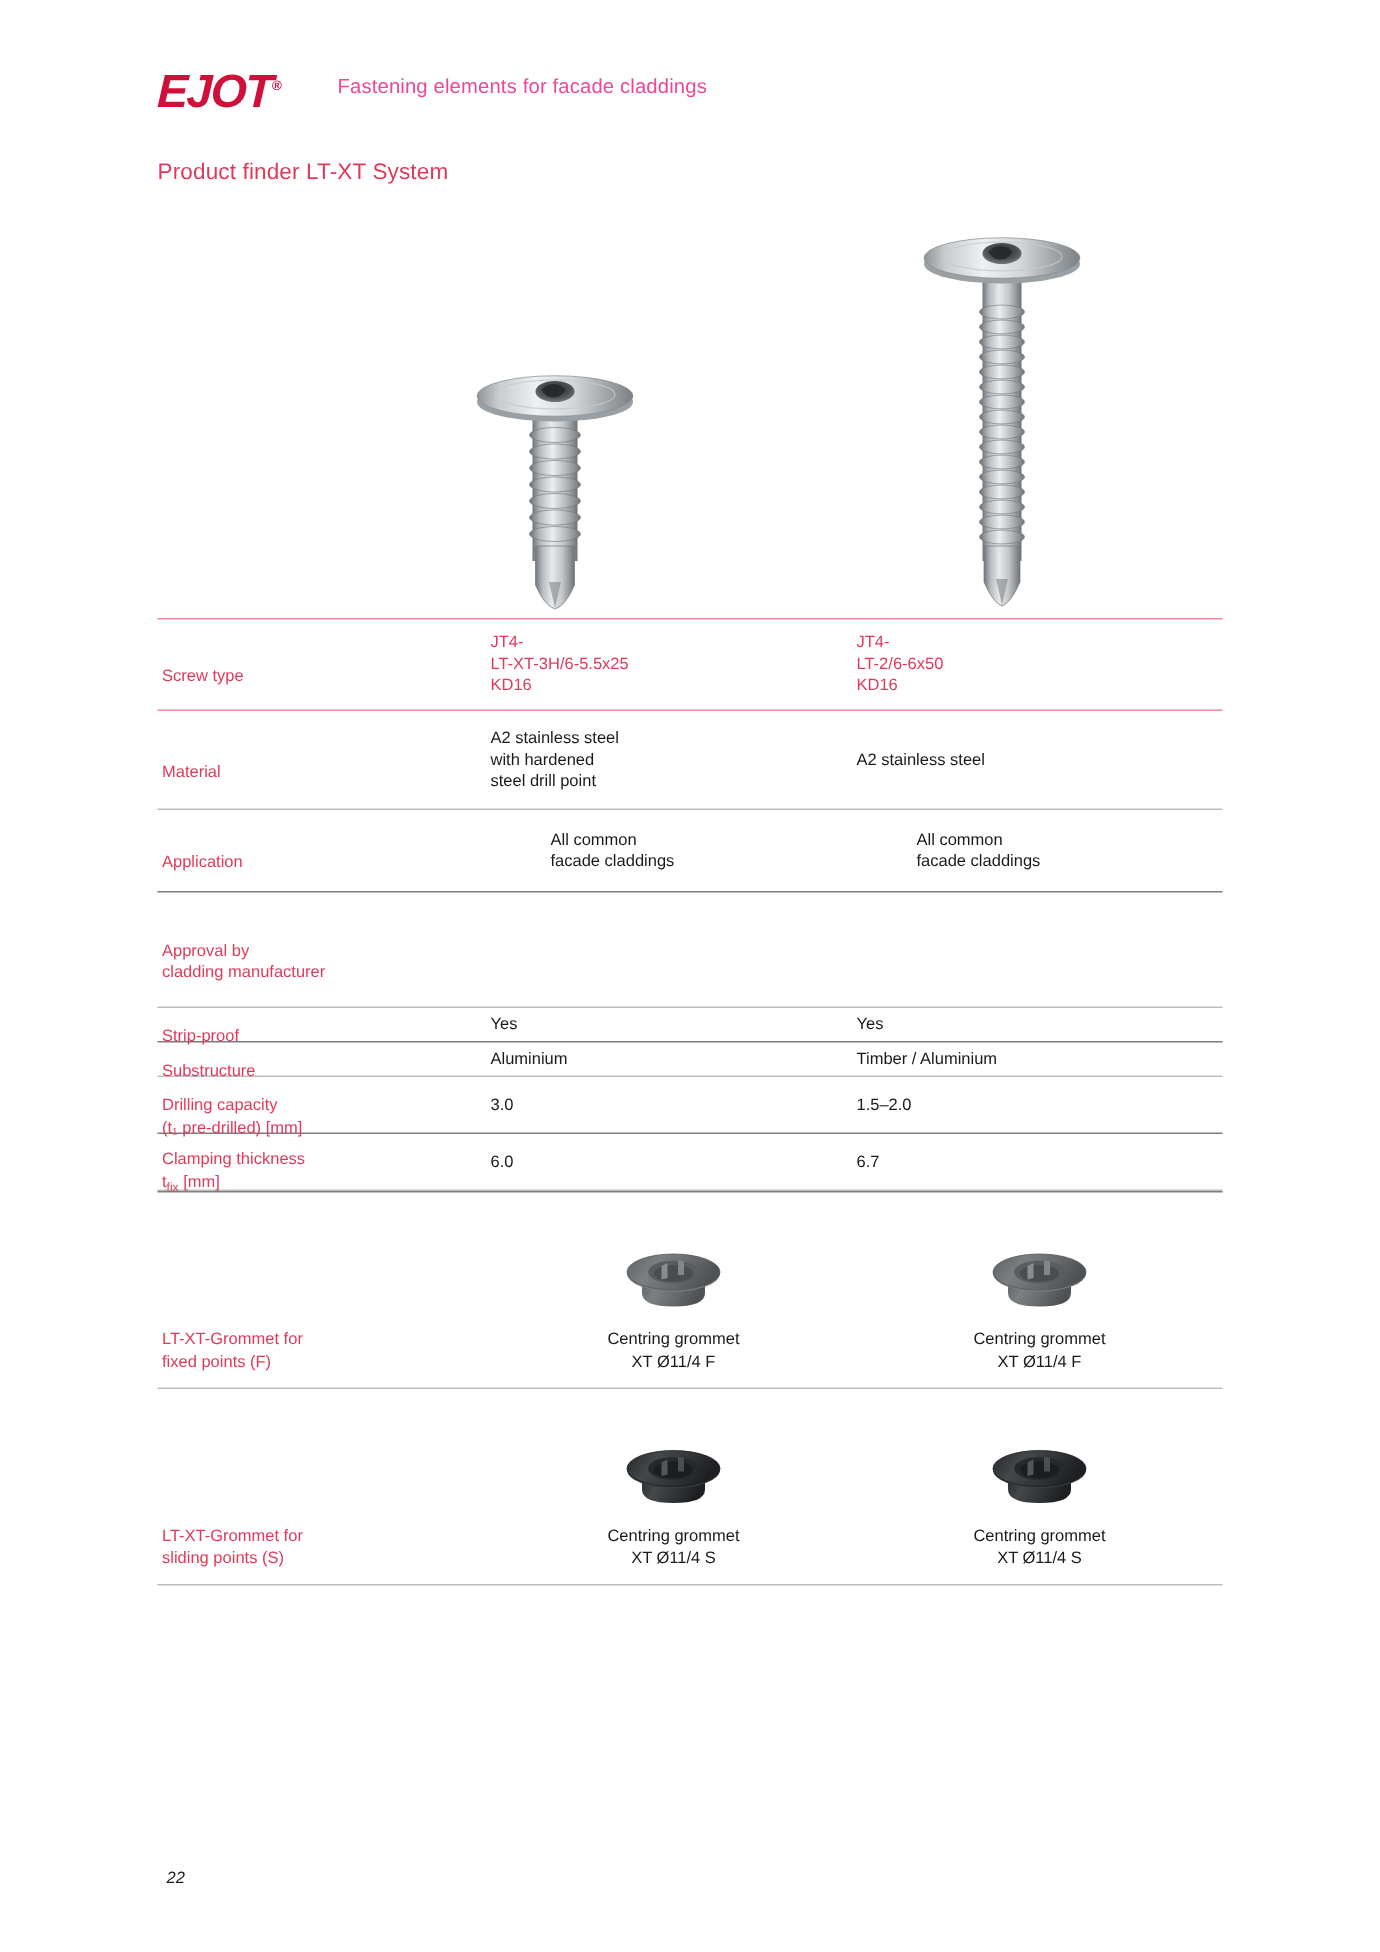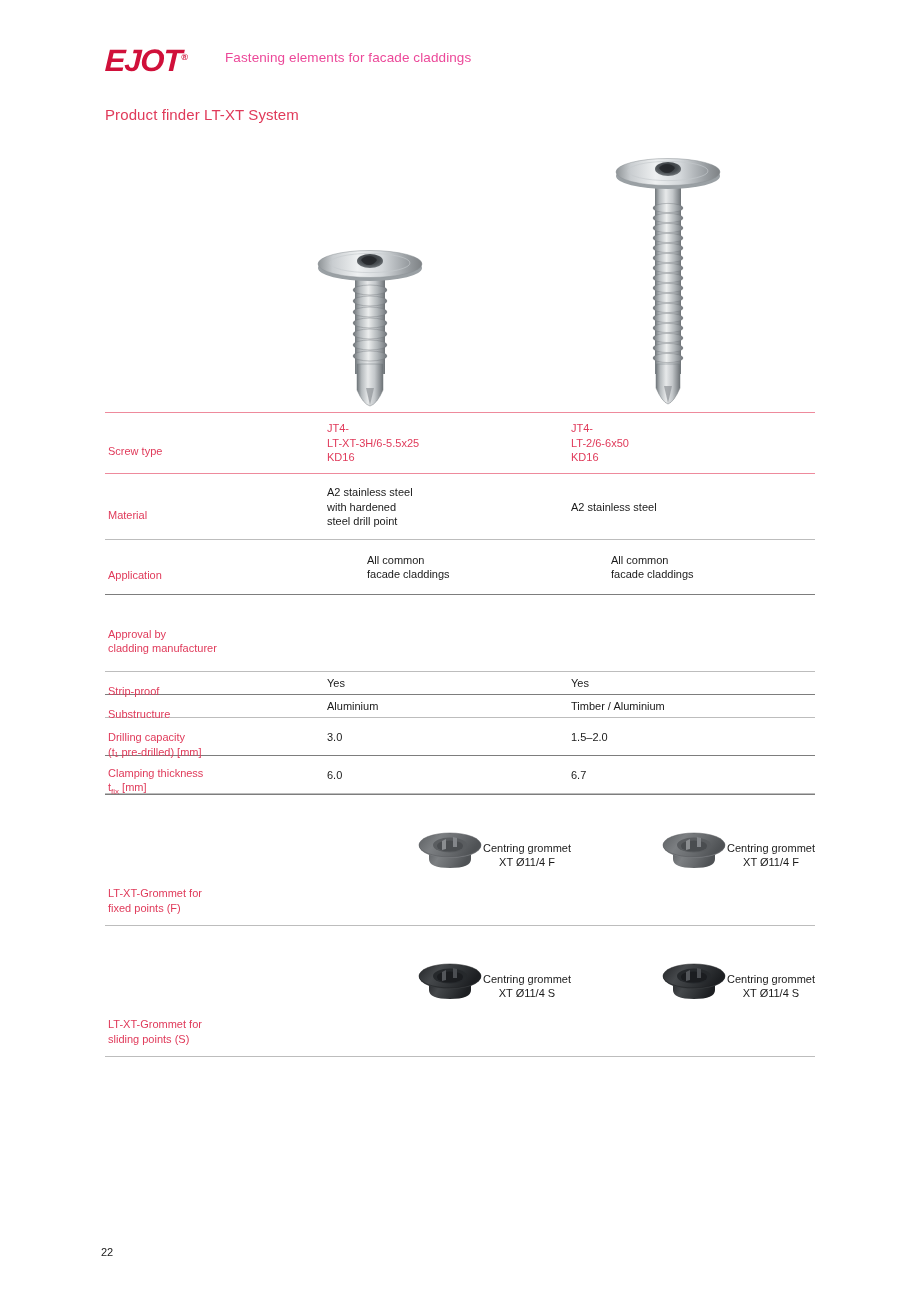--- a/index.html
+++ b/index.html
@@ -135,21 +135,21 @@
   .trow.h-slim   { height: 22px; }
   .trow.h-mid    { height: 37px; }
   .trow.h-grom   { height: 130px; align-items: flex-end; }
 
   .trow.h-grom .lbl {
     padding-bottom: 10px;
   }
   .grom-cell {
     flex: 1 1 0;
     display: flex;
-    flex-direction: row;
+    flex-direction: column;
     align-items: center;
     justify-content: flex-end;
     height: 100%;
     padding-bottom: 10px;
     box-sizing: border-box;
   }
   .grom-img {
     margin-bottom: 9px;
   }
   .grom-txt {
@@ -157,24 +157,25 @@
     line-height: 14.5px;
     text-align: center;
     color: #1a1a1a;
   }
 
   .sub { font-size: 8px; vertical-align: sub; }
 
   
   .page-number {
     position: absolute;
-    left: 101px;
+    left: 111px;
     top: 1246px;
     font-size: 11px;
     color: #1a1a1a;
+    font-style: italic;
   }
 </style>
 </head>
 <body>
 
 <div class="header">
   <div class="logo"><span>EJOT</span><span class="reg">®</span></div>
   <div class="header-tagline">Fastening elements for facade claddings</div>
 </div>
 

